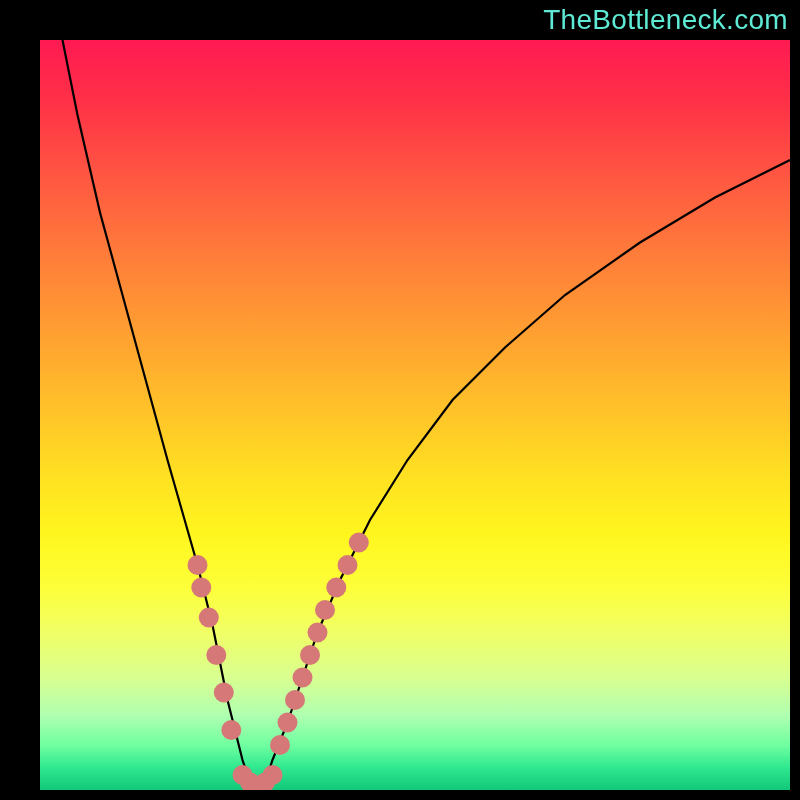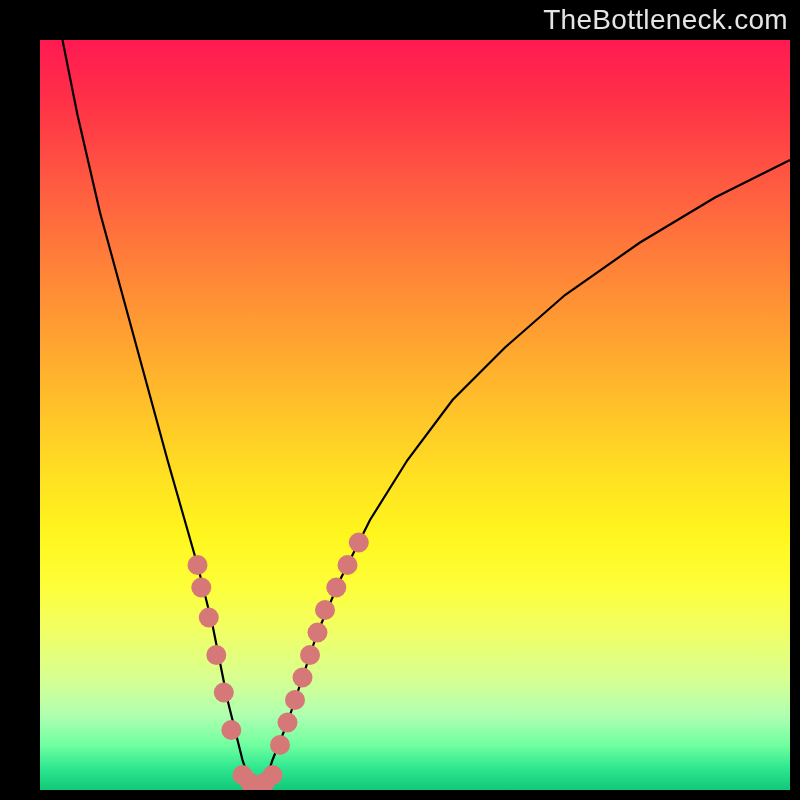--- a/index.html
+++ b/index.html
@@ -14,21 +14,21 @@
   .frame {
     position: relative;
     width: 800px;
     height: 800px;
     background: #000;
   }
   .watermark {
     position: absolute;
     top: 4px;
     right: 12px;
-    color: #e5e5e5;
+    color: #5eead4;
     font-size: 28px;
     font-weight: 400;
     letter-spacing: 0.3px;
     z-index: 10;
   }
   .plot {
     position: absolute;
     left: 40px;
     top: 40px;
     width: 750px;

